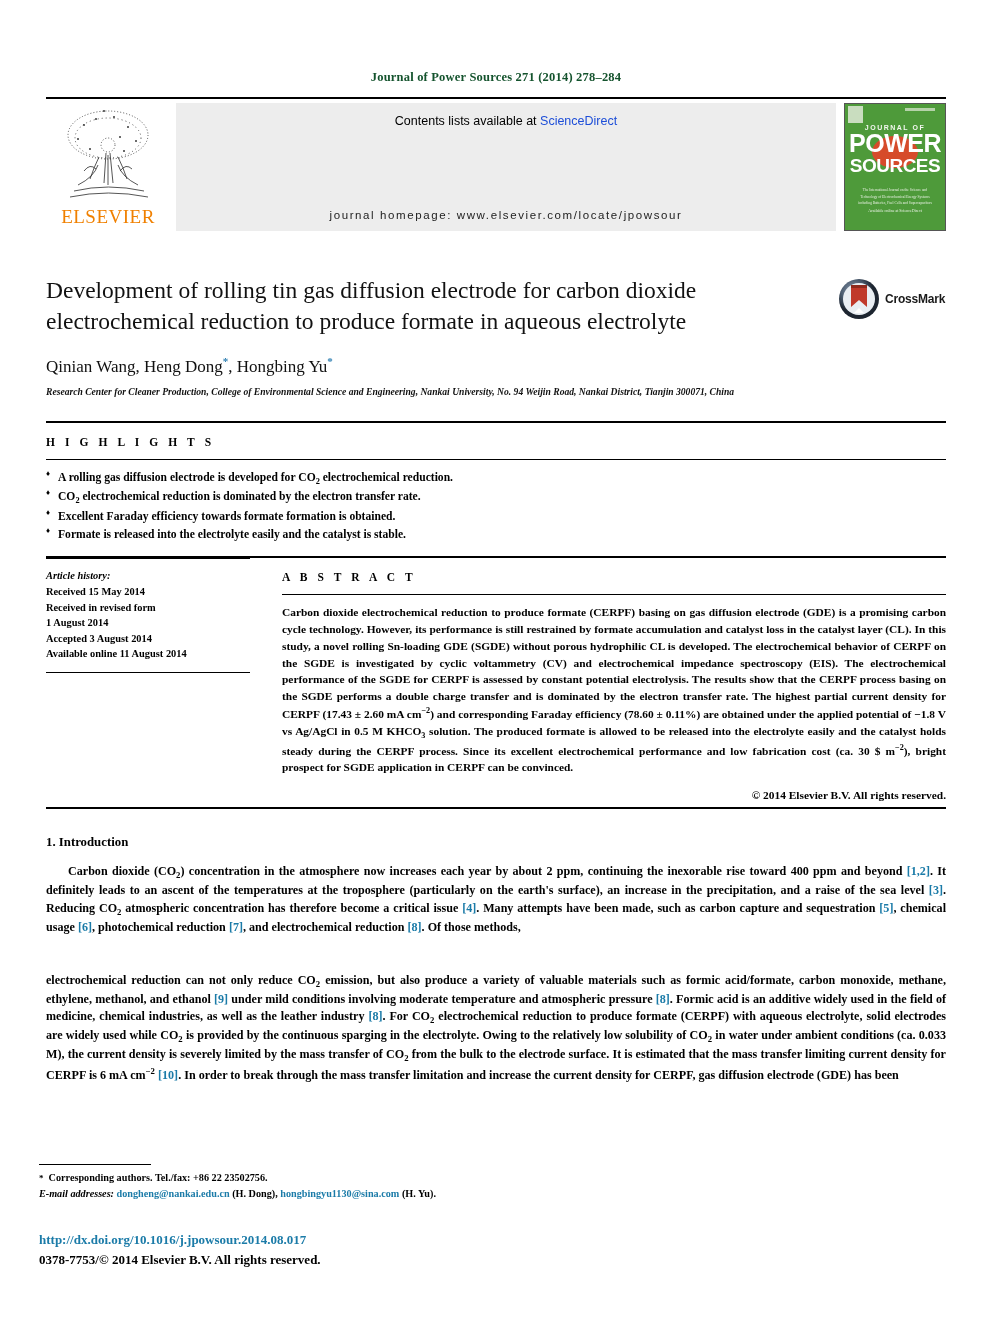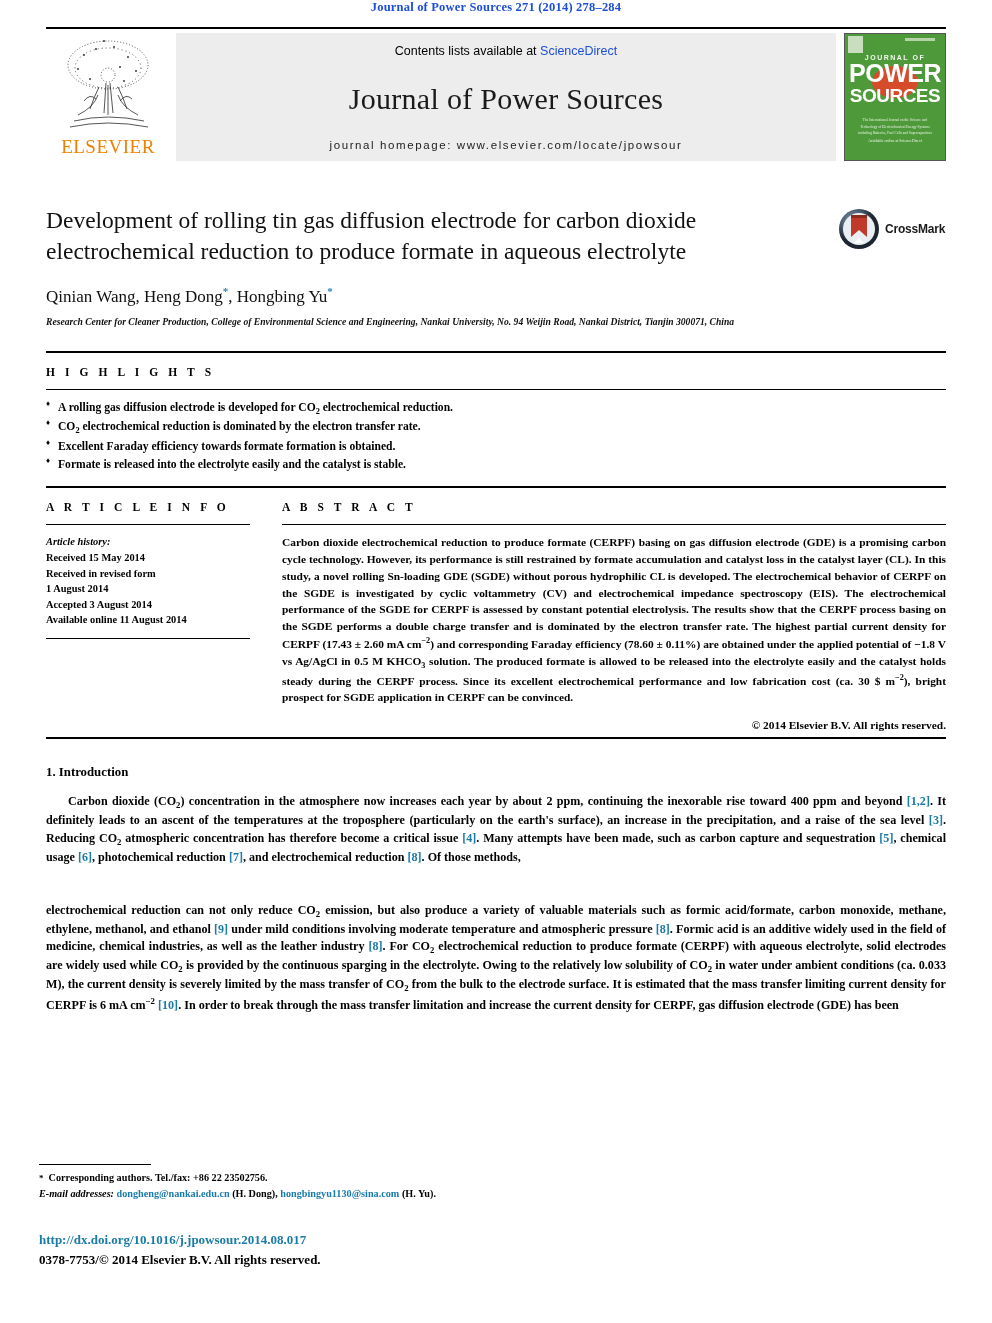--- a/index.html
+++ b/index.html
@@ -18,23 +18,24 @@
   .page {
     position: relative;
     width: 992px;
     height: 1323px;
     box-sizing: border-box;
   }
 
   
   .running-head {
     text-align: center;
-    color: #1d4ed8;
+    color: #14532d;
     font-size: 12.5px;
     font-weight: bold;
+    padding-top: 70px;
     letter-spacing: 0.2px;
   }
 
   
   .masthead-wrap {
     margin: 12px 46px 0 46px;
     border-top: 2.5px solid #000;
     padding-top: 0;
   }
   .masthead {
@@ -396,21 +397,20 @@
               <circle cx="66" cy="32" r="1"></circle>
           </g>
         </svg>
         <div class="elsevier-word">ELSEVIER</div>
       </div>
 
       <div class="center-band">
         <div class="contents-line">
           <span>Contents lists available at </span><span class="sd">ScienceDirect</span>
         </div>
-        <div class="journal-name">Journal of Power Sources</div>
         <div class="homepage-line">journal homepage: www.elsevier.com/locate/jpowsour</div>
       </div>
 
       <div class="cover-thumb">
         <div class="cover-mini-logo"></div>
         <div class="cover-top-dash"></div>
         <div class="cover-red-dot"></div>
         <div class="cover-inner">
           <div class="cover-z">
             <div class="cover-j">JOURNAL OF</div>
@@ -460,21 +460,20 @@
       <li>A rolling gas diffusion electrode is developed for CO<sub>2</sub> electrochemical reduction.</li>
       <li>CO<sub>2</sub> electrochemical reduction is dominated by the electron transfer rate.</li>
       <li>Excellent Faraday efficiency towards formate formation is obtained.</li>
       <li>Formate is released into the electrolyte easily and the catalyst is stable.</li>
     </ul>
   </div>
   <div class="rule-thick"></div>
 
   <div class="info-abstract">
     <div class="col-info">
-      <div class="ia-head section-head">A R T I C L E   I N F O</div>
       <div class="ia-rule"></div>
       <div class="info-body">
         <div class="lbl">Article history:</div>
         <div>Received 15 May 2014</div>
         <div>Received in revised form</div>
         <div>1 August 2014</div>
         <div>Accepted 3 August 2014</div>
         <div>Available online 11 August 2014</div>
       </div>
       <div class="info-sep"></div>

